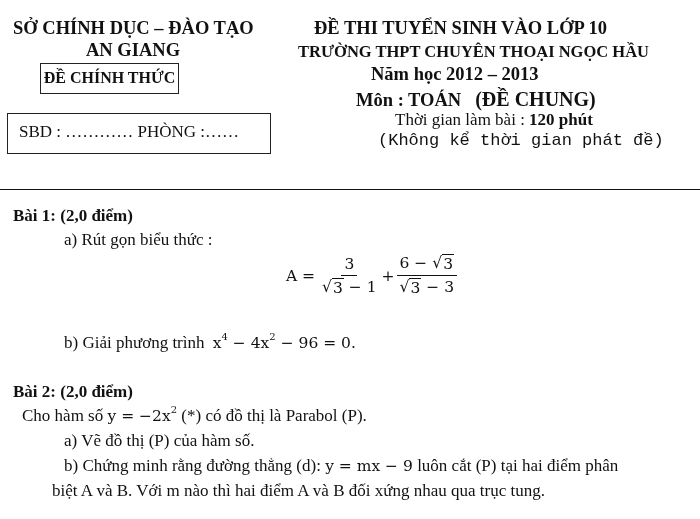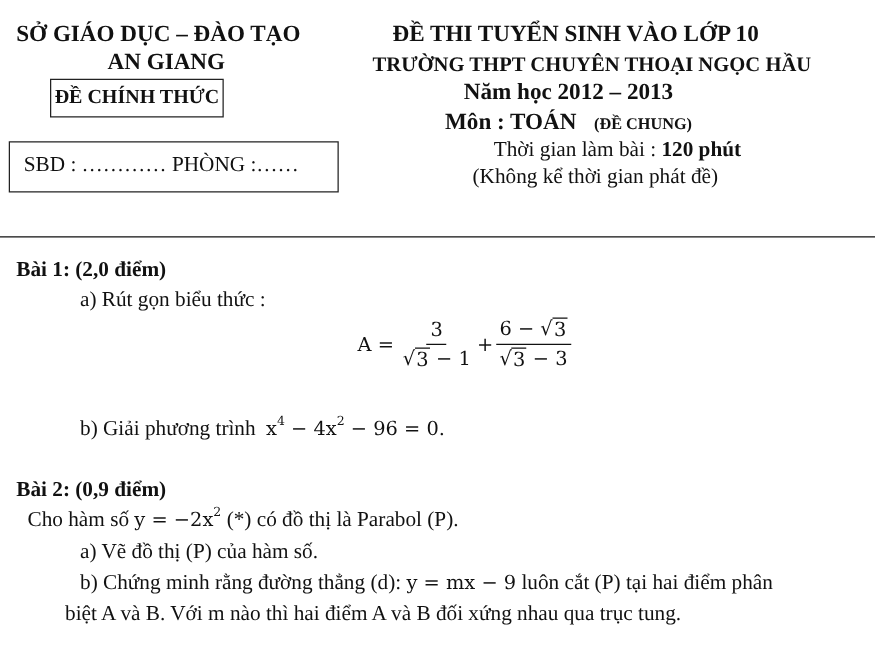--- a/index.html
+++ b/index.html
@@ -15,40 +15,40 @@
   .frac { display:inline-flex; flex-direction:column; align-items:center; vertical-align:middle; }
   .frac .num { padding:0 3px 2px 3px; border-bottom:1.3px solid #111; }
   .frac .den { padding:2px 3px 0 3px; }
   .sqrt { display:inline-flex; align-items:flex-start; }
   .sqrt .rad { border-top:1.2px solid #111; padding:0 1px; }
   sup { font-size:10px; position:relative; top:-2px; }
 </style>
 </head>
 <body>
 
-<div class="abs hdr" style="left:13px; top:18px;">SỞ GIÁO DỤC – ĐÀO TẠO</div>
+<div class="abs hdr" style="left:13px; top:18px;">SỞ CHÍNH DỤC – ĐÀO TẠO</div>
 <div class="abs hdr" style="left:86px; top:40px;">AN GIANG</div>
 <div class="box" style="left:40px; top:63px; width:139px; height:31px;">
   <div class="abs" style="left:0; right:0; top:5px; text-align:center; font-size:16px; font-weight:bold;">ĐỀ CHÍNH THỨC</div>
 </div>
 <div class="box" style="left:7px; top:113px; width:264px; height:41px;">
   <div class="abs" style="left:11px; top:8px; font-size:17px;">SBD : ………… PHÒNG :……</div>
 </div>
 
 <div class="abs hdr" style="left:314px; top:18px;">ĐỀ THI TUYỂN SINH VÀO LỚP 10</div>
 <div class="abs" style="left:298px; top:42px; font-size:16.5px; font-weight:bold;">TRƯỜNG THPT CHUYÊN THOẠI NGỌC HẦU</div>
 <div class="abs hdr" style="left:371px; top:64px;">Năm học 2012 – 2013</div>
 <div class="abs" style="left:356px; top:88px;">
   <span class="hdr">Môn : TOÁN</span>
-  <span style="font-size:13px; font-weight:bold; margin-left:10px;">(ĐỀ CHUNG)</span>
+  <span style="font-size:20px; font-weight:bold; margin-left:10px;">(ĐỀ CHUNG)</span>
 </div>
 <div class="abs" style="left:395px; top:110px; font-size:17px;">
   <span>Thời gian làm bài : </span><span class="b">120 phút</span>
 </div>
-<div class="abs" style="left:378px; top:131px; font-size:17px;">(Không kể thời gian phát đề)</div>
+<div class="abs" style="left:378px; top:131px; font-size:17px;font-family:Liberation Mono, monospace;">(Không kể thời gian phát đề)</div>
 
 <div class="rule" style="top:189px;"></div>
 
 <div class="abs b" style="left:13px; top:206px; font-size:17px;">Bài 1: (2,0 điểm)</div>
 <div class="abs txt" style="left:64px; top:230px;text-align:center;">a)  Rút gọn biểu thức :</div>
 
 <div class="abs math" style="left:286px; top:254px; display:flex; align-items:center;">
   <span style="margin-right:4px;">A =</span>
   <span class="frac">
     <span class="num">3</span>
@@ -59,21 +59,21 @@
     <span class="num"><span>6 − </span><span class="sqrt">√<span class="rad">3</span></span></span>
     <span class="den"><span class="sqrt">√<span class="rad">3</span></span><span> − 3</span></span>
   </span>
 </div>
 
 <div class="abs txt" style="left:64px; top:333px;">
   <span>b) Giải phương trình </span>
   <span class="math" style="margin-left:4px;"><span>x</span><sup>4</sup><span> − 4x</span><sup>2</sup><span> − 96 = 0.</span></span>
 </div>
 
-<div class="abs b" style="left:13px; top:382px; font-size:17px;">Bài 2: (0,9 điểm)</div>
+<div class="abs b" style="left:13px; top:382px; font-size:17px;">Bài 2: (2,0 điểm)</div>
 <div class="abs txt" style="left:22px; top:406px;">
   <span>Cho hàm số </span><span class="math"><span>y = −2x</span><sup>2</sup></span><span>   (*) có đồ thị là Parabol (P).</span>
 </div>
 <div class="abs txt" style="left:64px; top:431px;">a) Vẽ đồ thị (P) của hàm số.</div>
 <div class="abs txt" style="left:64px; top:456px;">
   <span>b) Chứng minh rằng đường thẳng (d): </span><span class="math">y = mx − 9</span><span> luôn cắt (P) tại hai điểm phân</span>
 </div>
 <div class="abs txt" style="left:52px; top:481px;">biệt A và B. Với m nào thì hai điểm A và B đối xứng nhau qua trục tung.</div>
 
 </body></html>

